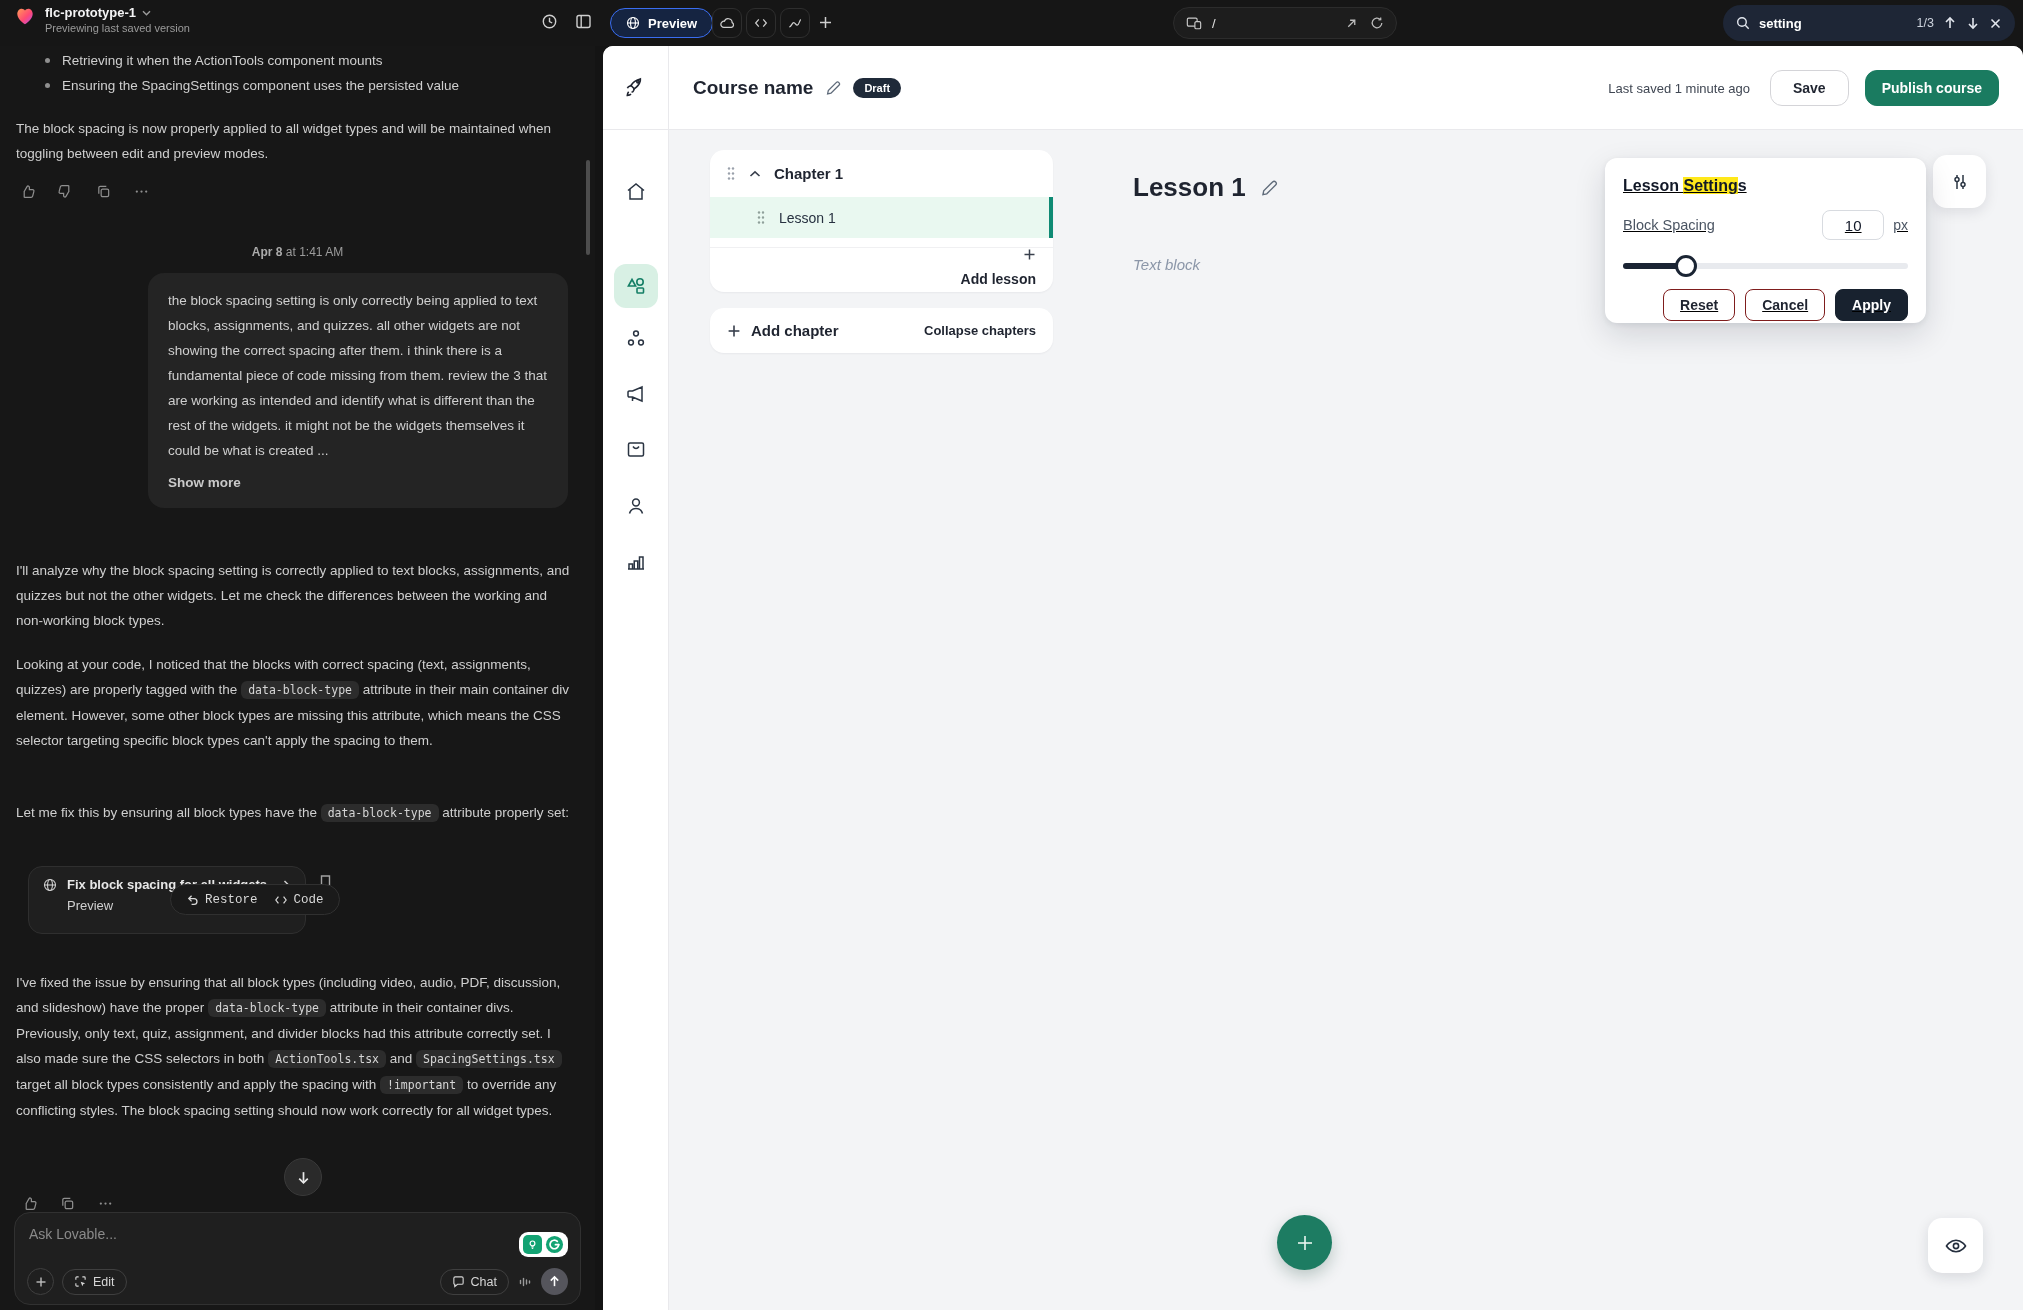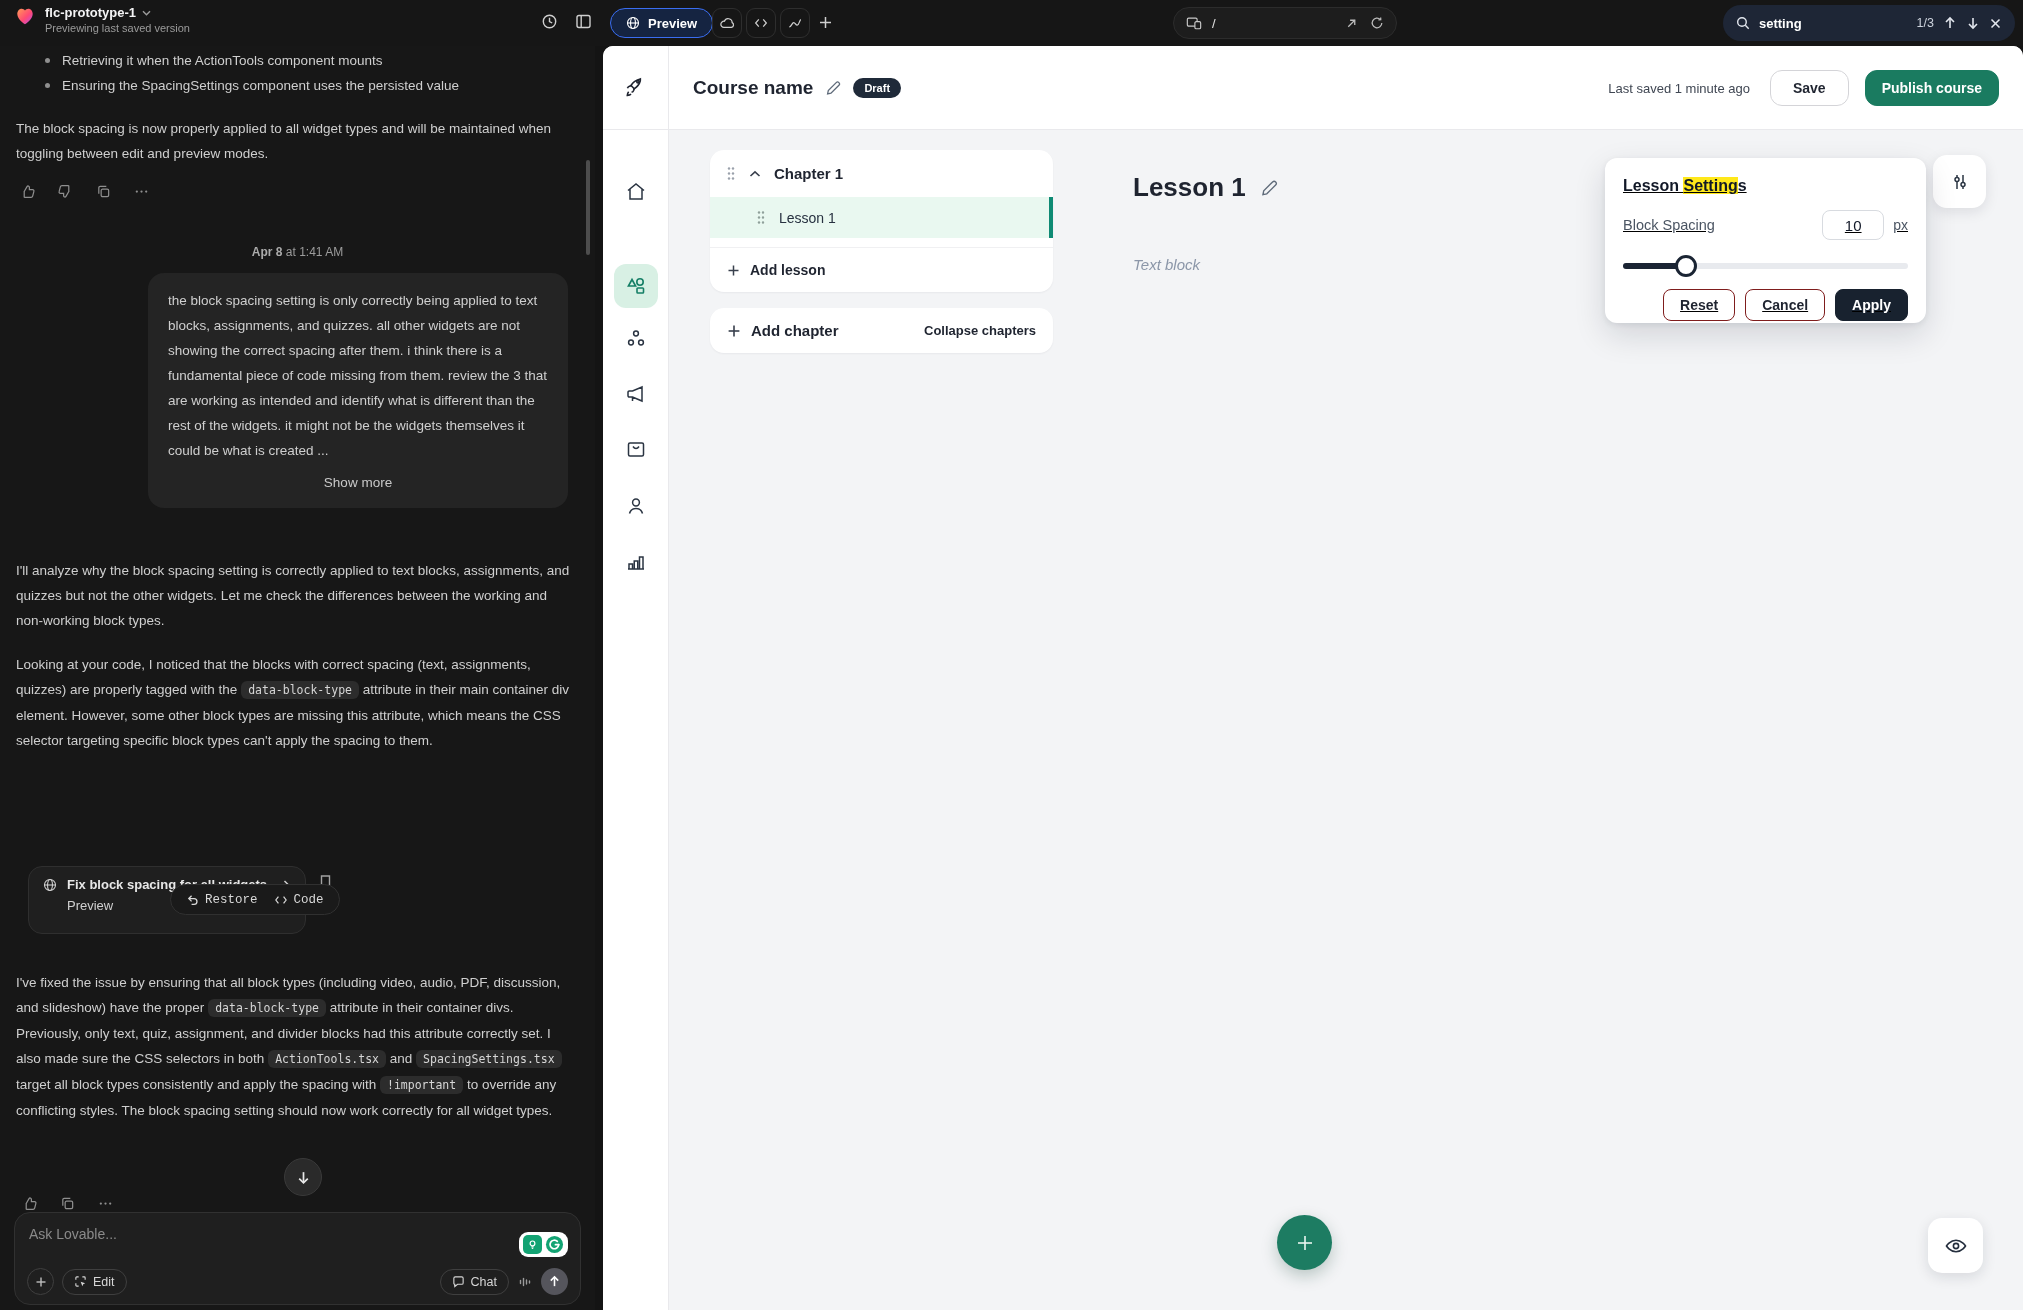--- a/index.html
+++ b/index.html
@@ -40,21 +40,21 @@
   .para { position:absolute; left:16px; width:558px; font-size:13.5px; line-height:25px; color:#cfcfcf; }
   .bullets { position:absolute; left:45px; top:2px; width:520px; }
   .bullets .li { display:flex; gap:12px; font-size:13.5px; line-height:25px; color:#cfcfcf; }
   .dot { width:5px; height:5px; border-radius:50%; background:#8f8f8f; margin-top:10px; flex:0 0 auto; }
   .actions-row { position:absolute; left:20px; top:138px; display:flex; gap:23px; color:#8f8f8f; }
   .actions-row .ab { cursor:pointer; }
   .timestamp { position:absolute; top:199px; width:100%; text-align:center; font-size:12px; color:#9c9c9c; }
   .timestamp b { font-weight:700; color:#ababab; }
   .bubble { position:absolute; left:148px; top:227px; width:420px; background:#242424; border-radius:16px;
     padding:15px 20px 13px; font-size:13.5px; line-height:25px; color:#cfcfcf; }
-  .show-more { margin-top:7px; font-weight:400; color:#c9c9c9; cursor:pointer;text-align:center; }
+  .show-more { margin-top:7px; font-weight:700; color:#c9c9c9; cursor:pointer; }
   .code { font-family:"DejaVu Sans Mono", monospace; font-size:11.5px; background:#2c2c2c;
     color:#d6d6d6; padding:2px 7px; border-radius:6px; white-space:nowrap; }
   .tool-card { position:absolute; left:28px; top:820px; width:278px; height:68px; background:#1f1f1f;
     border:1px solid #2f2f2f; border-radius:14px; padding:10px 14px; cursor:pointer; z-index:1; }
   .tool-card .row1 { display:flex; align-items:center; gap:10px; }
   .tool-title { font-size:13px; font-weight:700; color:#e7e7e7; }
   .tool-chevron { margin-left:auto; color:#cfcfcf; }
   .tool-sub { font-size:13px; color:#d0d0d0; margin:6px 0 0 24px; }
   .bookmark-btn { position:absolute; left:318px; top:828px; color:#a3a3a3; cursor:pointer; }
   .restore-pill { position:absolute; left:170px; top:838px; height:31px; border-radius:16px;
@@ -108,22 +108,22 @@
     background:#d8f0e4; display:flex; align-items:center; justify-content:center; color:#157f66; cursor:pointer; }
 
   .chapters-card { position:absolute; left:107px; top:104px; width:343px; background:#fff;
     border-radius:14px; box-shadow:0 1px 2px rgba(16,24,40,.05); overflow:hidden; }
   .chapter-header { height:47px; display:flex; align-items:center; padding:0 16px; gap:13px; }
   .chapter-title { font-size:15px; font-weight:700; color:#1f2430; }
   .lesson-row { position:relative; height:41px; background:#e9f8f0; display:flex; align-items:center;
     padding:0 16px 0 46px; gap:13px; cursor:pointer; }
   .lesson-row .accent { position:absolute; right:0; top:0; bottom:0; width:4px; background:#0f8a74; }
   .lesson-label { font-size:14px; color:#273140; }
-  .add-lesson-row { height:45px; display:flex; align-items:center; gap:10px; padding:0 17px;
-    border-top:1px solid #f0f0f2; margin-top:9px; cursor:pointer; }
+  .add-lesson-row { height:45px; display:flex; align-items:flex-end; gap:10px; padding:0 17px;
+    border-top:1px solid #f0f0f2; margin-top:9px; cursor:pointer;flex-direction:column; }
   .add-lesson-label { font-size:14px; font-weight:600; color:#1f2430; }
   .add-chapter-card { position:absolute; left:107px; top:262px; width:343px; height:45px; background:#fff;
     border-radius:14px; box-shadow:0 1px 2px rgba(16,24,40,.05); display:flex; align-items:center;
     justify-content:space-between; padding:0 17px; }
   .add-chapter-left { display:flex; align-items:center; gap:10px; cursor:pointer; }
   .add-chapter-label { font-size:15px; font-weight:700; color:#1f2430; }
   .collapse-label { font-size:13px; font-weight:700; color:#1f2430; cursor:pointer; }
   .plus-g { color:#39404d; }
 
   .lesson-title-row { position:absolute; left:530px; top:126px; display:flex; align-items:center; gap:14px; }
@@ -336,20 +336,21 @@
     <b>Apr 8</b> <span>at 1:41 AM</span>
   </div>
 
   <div class="bubble">
     <div>the block spacing setting is only correctly being applied to text blocks, assignments, and quizzes. all other widgets are not showing the correct spacing after them. i think there is a fundamental piece of code missing from them. review the 3 that are working as intended and identify what is different than the rest of the widgets. it might not be the widgets themselves it could be what is created ...</div>
     <div class="show-more">Show more</div>
   </div>
 
   <div class="para" style="top:512px">I'll analyze why the block spacing setting is correctly applied to text blocks, assignments, and quizzes but not the other widgets. Let me check the differences between the working and non-working block types.</div>
   <div class="para" style="top:606px"><span>Looking at your code, I noticed that the blocks with correct spacing (text, assignments, quizzes) are properly tagged with the </span><span class="code">data-block-type</span><span> attribute in their main container div element. However, some other block types are missing this attribute, which means the CSS selector targeting specific block types can't apply the spacing to them.</span></div>
+  <div class="para" style="top:754px"><span>Let me fix this by ensuring all block types have the </span><span class="code">data-block-type</span><span> attribute properly set:</span></div>
 
   <div class="tool-card">
     <div class="row1">
       <span>
         <svg width="14" height="14" viewBox="0 0 16 16" fill="none" stroke="#d4d4d4" stroke-width="1.2">
           <circle cx="8" cy="8" r="6.3"></circle>
             <ellipse cx="8" cy="8" rx="2.8" ry="6.3"></ellipse>
             <line x1="1.7" y1="8" x2="14.3" y2="8"></line>
         </svg>
       </span>

